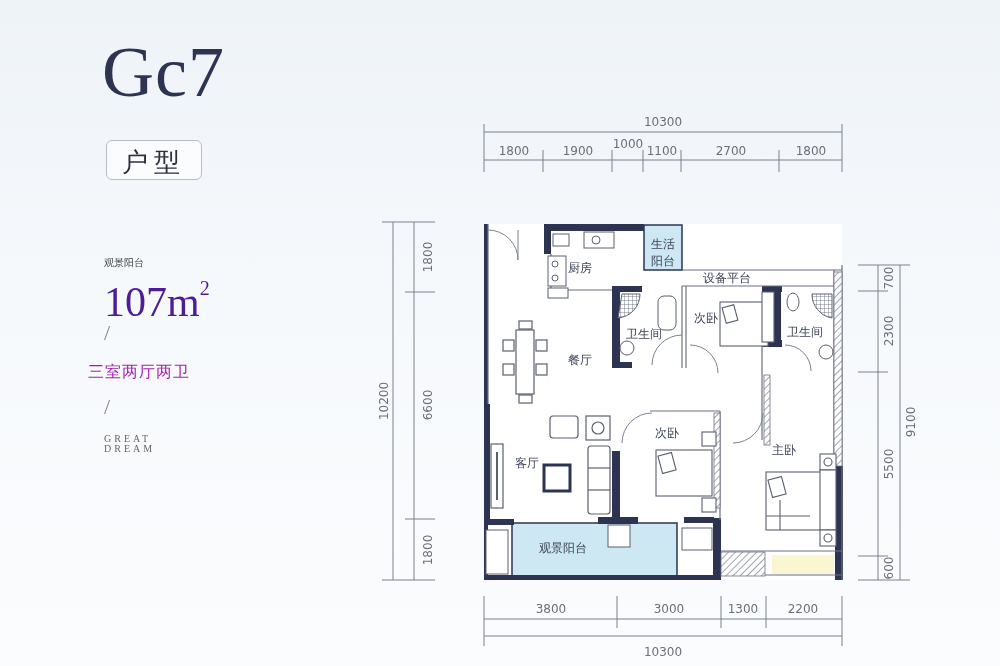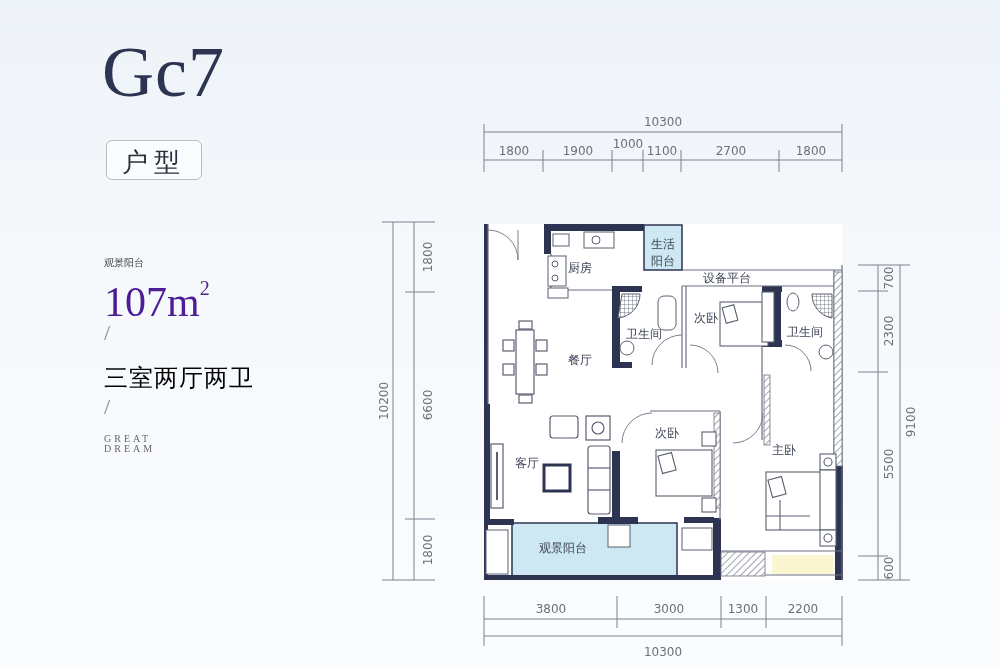--- a/index.html
+++ b/index.html
@@ -27,21 +27,21 @@
     letter-spacing: 6px; background: #fbfcfe;
   }
   .area-label { left: 104px; top: 256px; font-size: 10px; color: #444; font-family: "DejaVu Serif", serif; }
   .area-value {
     left: 104px; top: 270px;
     font-family: "Liberation Serif", serif;
     font-size: 42px; line-height: 48px; color: #4c1d95; font-weight: normal;
   }
   .area-value sup { font-size: 20px; position: relative; top: -6px; }
   .slash { font-family: "Liberation Serif", serif; font-size: 22px; color: #888; }
-  .rooms { left: 104px; top: 362px; font-size: 24px; color: #000000; font-family: "DejaVu Serif", serif; letter-spacing: 1px; }
+  .rooms { left: 88px; top: 362px; font-size: 16px; color: #a21caf; font-family: "DejaVu Serif", serif; letter-spacing: 1px; }
   .tagline {
     left: 104px; top: 434px; font-size: 10px; line-height: 10px; color: #666;
     letter-spacing: 3px; font-family: "Liberation Serif", serif;
   }
 
   svg text { font-family: "DejaVu Sans", sans-serif; }
 </style>
 </head>
 <body>
 

